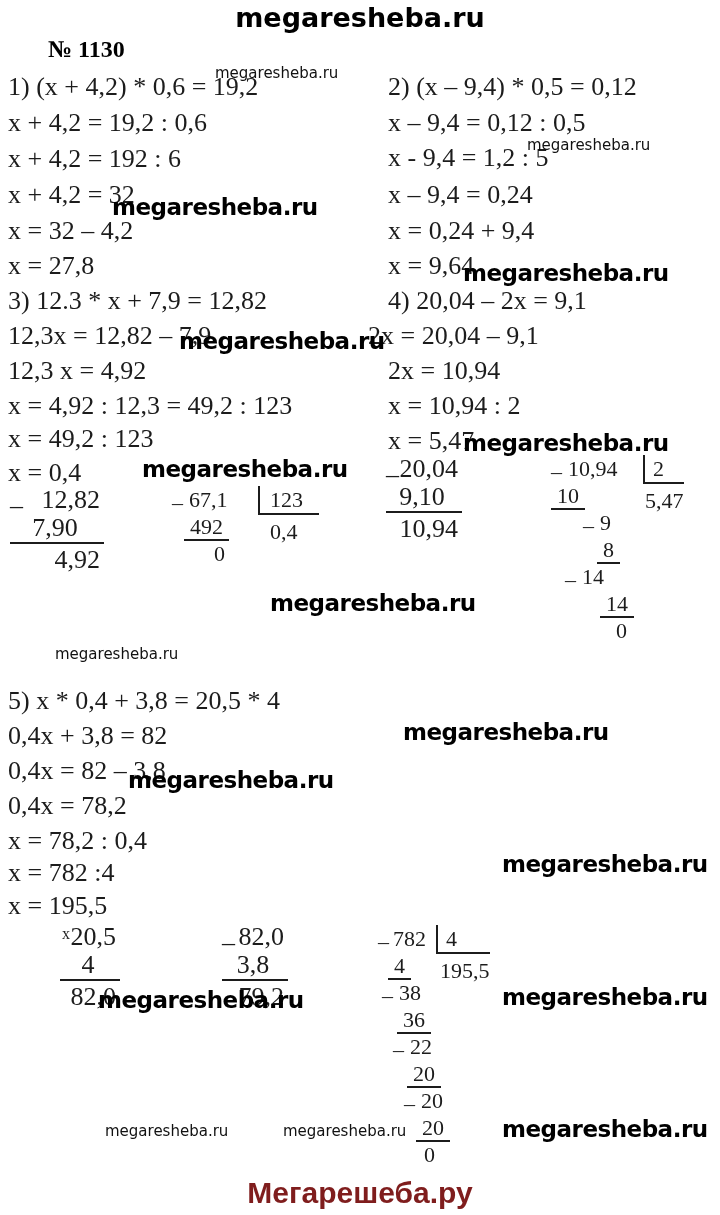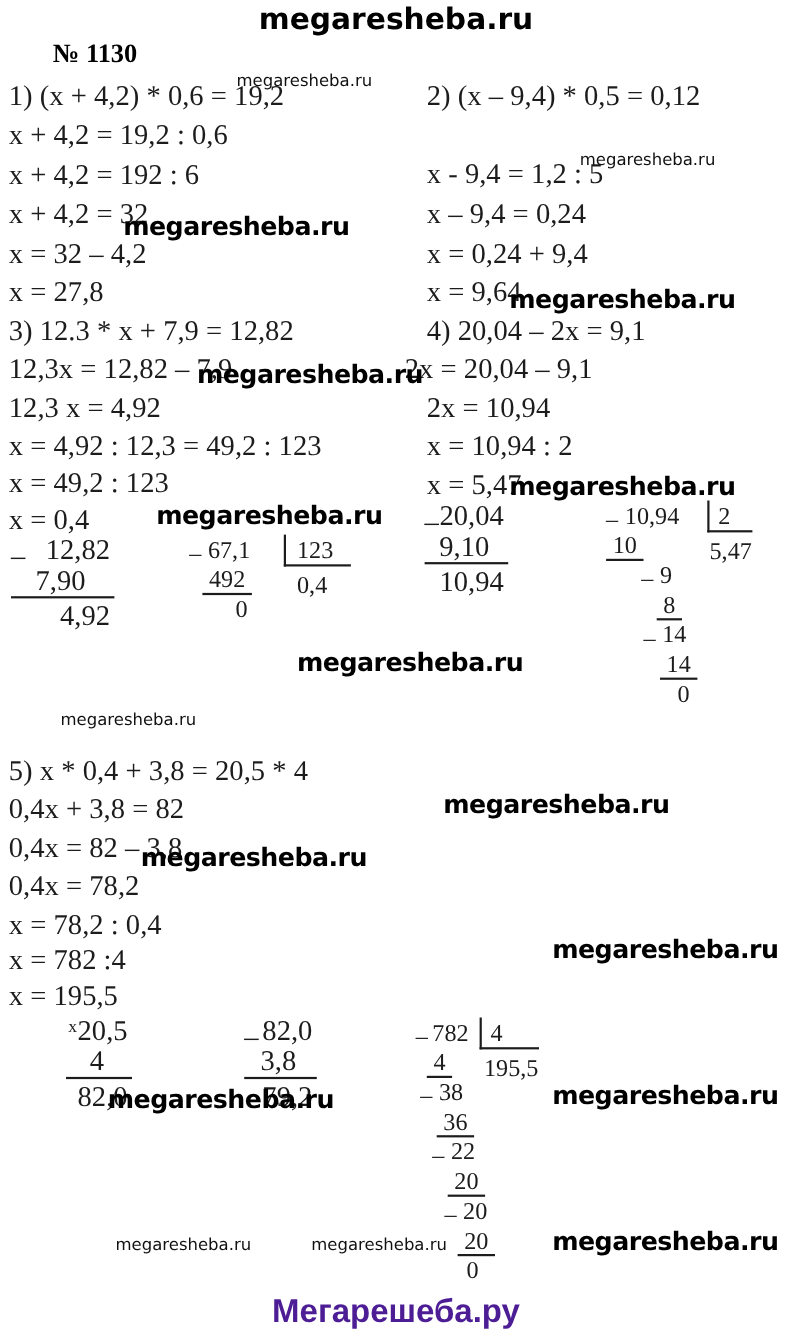--- a/index.html
+++ b/index.html
@@ -2,21 +2,21 @@
 <html><head>
 <meta charset="utf-8">
 <style>
   html,body { margin:0; padding:0; background:#ffffff; }
   .page { position:relative; width:720px; height:1215px; background:#fff;
           font-family:"Liberation Serif", serif; color:#1c1c1c; overflow:hidden; }
 
   .hdr  { position:absolute; left:0; right:0; top:2px; text-align:center;
           font-family:"DejaVu Sans", sans-serif; font-weight:bold; font-size:27px; color:#000; }
   .ftr  { position:absolute; left:0; right:0; top:1176px; text-align:center;
-          font-family:"Liberation Sans", sans-serif; font-weight:bold; font-size:30px; color:#4c1d95; }
+          font-family:"Liberation Sans", sans-serif; font-weight:bold; font-size:30px; color:#7f1d1d; }
   .pnum { position:absolute; left:8px; top:36px; font-weight:bold; font-size:24px; color:#000;margin-left:40px; }
 
   .ml   { position:absolute; font-size:26px; white-space:nowrap; }
 
   .wm-b { position:absolute; font-family:"DejaVu Sans", sans-serif; font-weight:bold;
           font-size:23px; letter-spacing:-0.5px; color:#000; white-space:nowrap; }
   .wm-s { position:absolute; font-family:"DejaVu Sans", sans-serif; font-size:15px;
           color:#111; white-space:nowrap; }
 
   
@@ -54,20 +54,21 @@
   <div class="ml" style="left:8px;top:251px">x = 27,8</div>
 
   <div class="ml" style="left:8px;top:286px">3) 12.3 * x + 7,9 = 12,82</div>
   <div class="ml" style="left:8px;top:321px">12,3x = 12,82 – 7,9</div>
   <div class="ml" style="left:8px;top:356px">12,3 x = 4,92</div>
   <div class="ml" style="left:8px;top:391px">x = 4,92 : 12,3 = 49,2 : 123</div>
   <div class="ml" style="left:8px;top:424px">x = 49,2 : 123</div>
   <div class="ml" style="left:8px;top:458px">x = 0,4</div>
 
   <div class="ml" style="left:388px;top:72px">2) (x – 9,4) * 0,5 = 0,12</div>
+  <div class="ml" style="left:388px;top:108px">x – 9,4 = 0,12 : 0,5</div>
   <div class="ml" style="left:388px;top:143px">x - 9,4 = 1,2 : 5</div>
   <div class="ml" style="left:388px;top:180px">x – 9,4 = 0,24</div>
   <div class="ml" style="left:388px;top:216px">x = 0,24 + 9,4</div>
   <div class="ml" style="left:388px;top:251px">x = 9,64</div>
 
   <div class="ml" style="left:388px;top:286px">4) 20,04 – 2x = 9,1</div>
   <div class="ml" style="left:368px;top:321px">2x = 20,04 – 9,1</div>
   <div class="ml" style="left:388px;top:356px">2x = 10,94</div>
   <div class="ml" style="left:388px;top:391px">x = 10,94 : 2</div>
   <div class="ml" style="left:388px;top:426px">x = 5,47</div>
@@ -121,21 +122,21 @@
   </div>
 
   <div class="cdiv" style="left:551px;top:455px">
     <div class="ld-left" style="width:92px">
       <div class="drow">
         <span class="sgn">–</span><span>10,94</span>
       </div>
       <div class="drow" style=""><span class="uv">10</span></div>
       <div class="drow" style="margin-left:32px"><span class="sgn">–</span><span>9</span></div>
       <div class="drow" style="margin-left:46px"><span class="uv">8</span></div>
-      <div class="drow" style="margin-left:34px"><span class="sgn">–</span><span>14</span></div>
+      <div class="drow" style="margin-left:14px"><span class="sgn">–</span><span>14</span></div>
       <div class="drow" style="margin-left:49px"><span class="uv">14</span></div>
       <div class="drow" style="margin-left:65px"><span>0</span></div>
     </div>
     <div class="ld-right">
       <div class="ld-divisor" style="padding:0 16px 0 8px">2</div>
       <div class="ld-quot" style="padding-left:2px">5,47</div>
     </div>
   </div>
 
   <div class="csub" style="left:60px;top:923px;width:60px">

